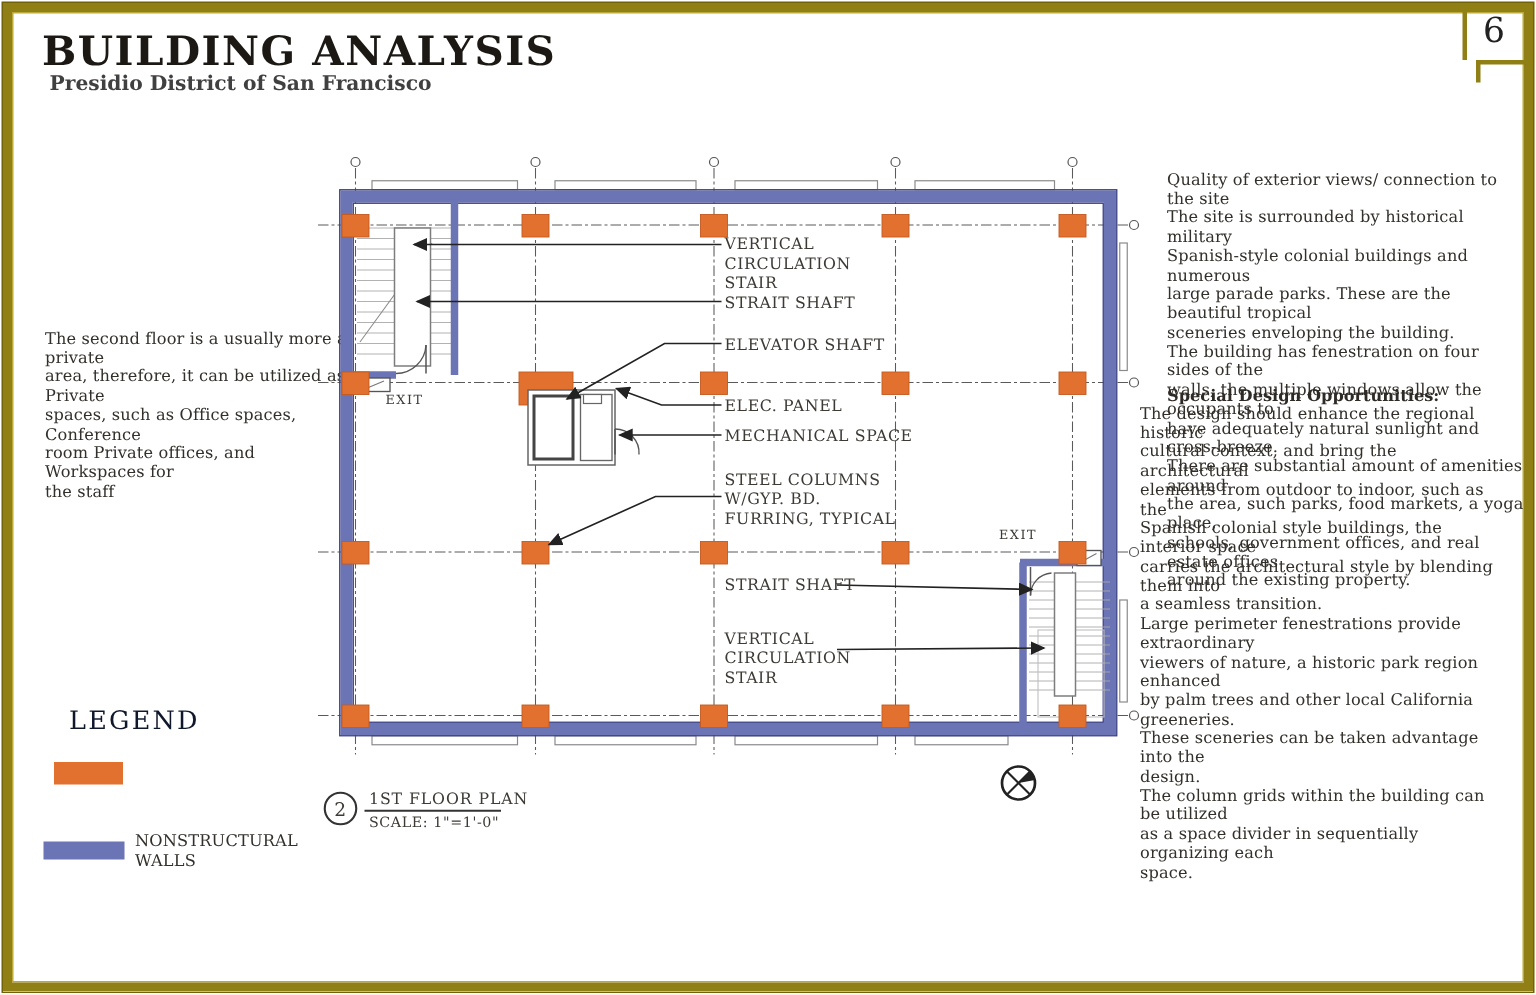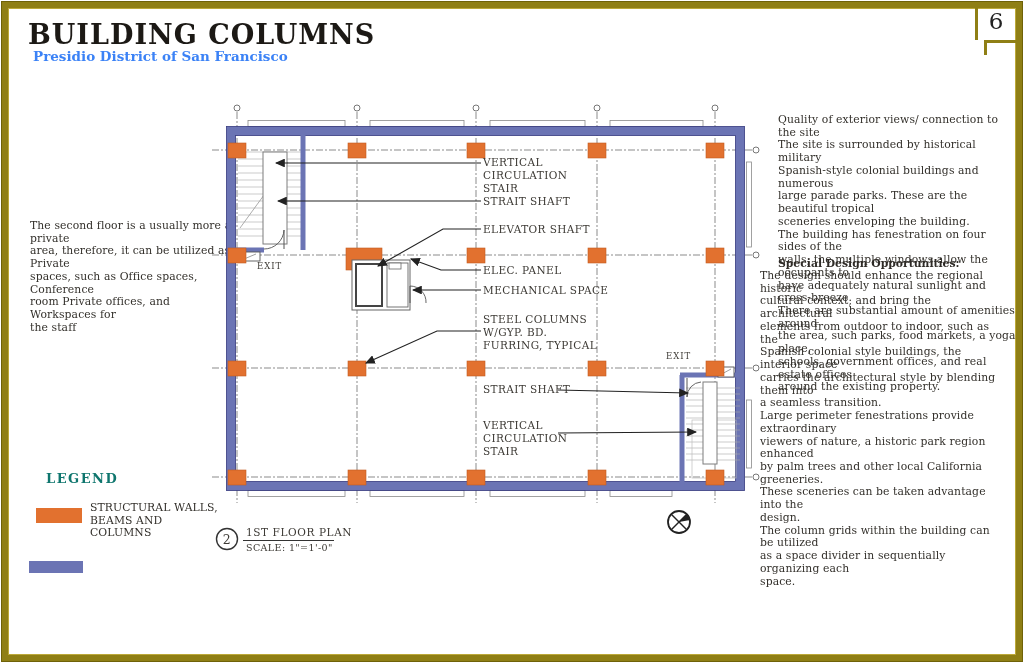--- a/index.html
+++ b/index.html
@@ -5,29 +5,29 @@
   html,body{margin:0;padding:0;background:#e8e8e8;}
   #page{position:relative;width:1024px;height:663px;background:#ffffff;overflow:hidden;
         font-family:"DejaVu Serif",serif;color:#2e2a26;}
   .frame{position:absolute;left:2px;top:2px;right:2px;bottom:2px;
          border:6px solid #8f7f15;box-shadow:inset 0 0 0 1px #bca93a, 0 0 0 1px #6f6208;
          pointer-events:none;}
   .olive{background:#8f7f15;}
   .abs{position:absolute;}
   .pre{white-space:pre-line;}
   #title{left:28px;top:19px;font-size:27px;font-weight:bold;letter-spacing:1px;color:#1c1915;}
-  #subtitle{left:33px;top:48px;font-size:13.5px;font-weight:bold;color:#3b82f6;}
+  #subtitle{left:33px;top:48px;font-size:13.5px;font-weight:bold;color:#404040;}
   #pagenum{left:980px;top:8px;width:32px;text-align:center;font-size:23px;color:#222;}
   .smalltext{font-size:10.8px;line-height:1.18;letter-spacing:0.1px;color:#33302b;}
   #specs{left:30px;top:97px;width:208px;}
   #note{left:30px;top:220px;width:208px;}
   #rp-intro{left:778px;top:114px;width:238px;}
   #rp-heading{left:778px;top:257px;width:213px;font-size:10.8px;font-weight:bold;}
   #rp-body{left:760px;top:270px;width:242px;}
-  #legend-title{left:46px;top:471px;font-size:13px;font-weight:bold;letter-spacing:1.5px;color:#0f766e;}
+  #legend-title{left:46px;top:471px;font-size:17px;font-weight:normal;letter-spacing:1.5px;color:#0f172a;}
   .swatch1{left:36px;top:508px;width:46px;height:15px;background:#e2712f;}
   .swatch2{left:29px;top:561px;width:54px;height:12px;background:#6b74b4;}
   #legend-label1{left:90px;top:502px;width:130px;}
   #legend-label2{left:90px;top:555px;width:130px;}
   svg text{font-family:"DejaVu Serif",serif;fill:#3d3a35;letter-spacing:0.4px;}
   .plabel{font-size:10.5px;}
   .exitlabel{font-size:8.5px;letter-spacing:1px;}
   .callout-title{font-size:10.5px;letter-spacing:0.6px;}
   .callout-scale{font-size:9.5px;letter-spacing:0.4px;}
   .callout-num{font-size:12.5px;}
@@ -37,34 +37,34 @@
 
 <div id="page">
 
   <div class="frame"></div>
 
   <div class="abs olive" style="left:975px;top:8px;width:3px;height:32px;"></div>
   <div class="abs olive" style="left:984px;top:40px;width:34px;height:3px;"></div>
   <div class="abs olive" style="left:984px;top:40px;width:3px;height:15px;"></div>
   <div class="abs" id="pagenum">6</div>
 
-  <div class="abs" id="title">BUILDING COLUMNS</div>
+  <div class="abs" id="title">BUILDING ANALYSIS</div>
   <div class="abs" id="subtitle">Presidio District of San Francisco</div>
 
   <div class="abs smalltext pre" id="note">The second floor is a usually more a private
 area, therefore, it can be utilized as Private
 spaces, such as Office spaces, Conference
 room Private offices, and Workspaces for
 the staff</div>
 
   <div class="abs" id="legend-title">LEGEND</div>
   <div class="abs swatch1"></div>
-  <div class="abs smalltext pre" id="legend-label1">STRUCTURAL WALLS,
-BEAMS AND COLUMNS</div>
   <div class="abs swatch2"></div>
+  <div class="abs smalltext pre" id="legend-label2">NONSTRUCTURAL
+WALLS</div>
 
   <div class="abs smalltext pre" id="rp-intro">Quality of exterior views/ connection to the site
 The site is surrounded by historical military
 Spanish-style colonial buildings and numerous
 large parade parks. These are the beautiful tropical
 sceneries enveloping the building.
  The building has fenestration on four sides of the
 walls, the multiple windows allow the occupants to
 have adequately natural sunlight and cross-breeze.
 There are substantial amount of amenities around

